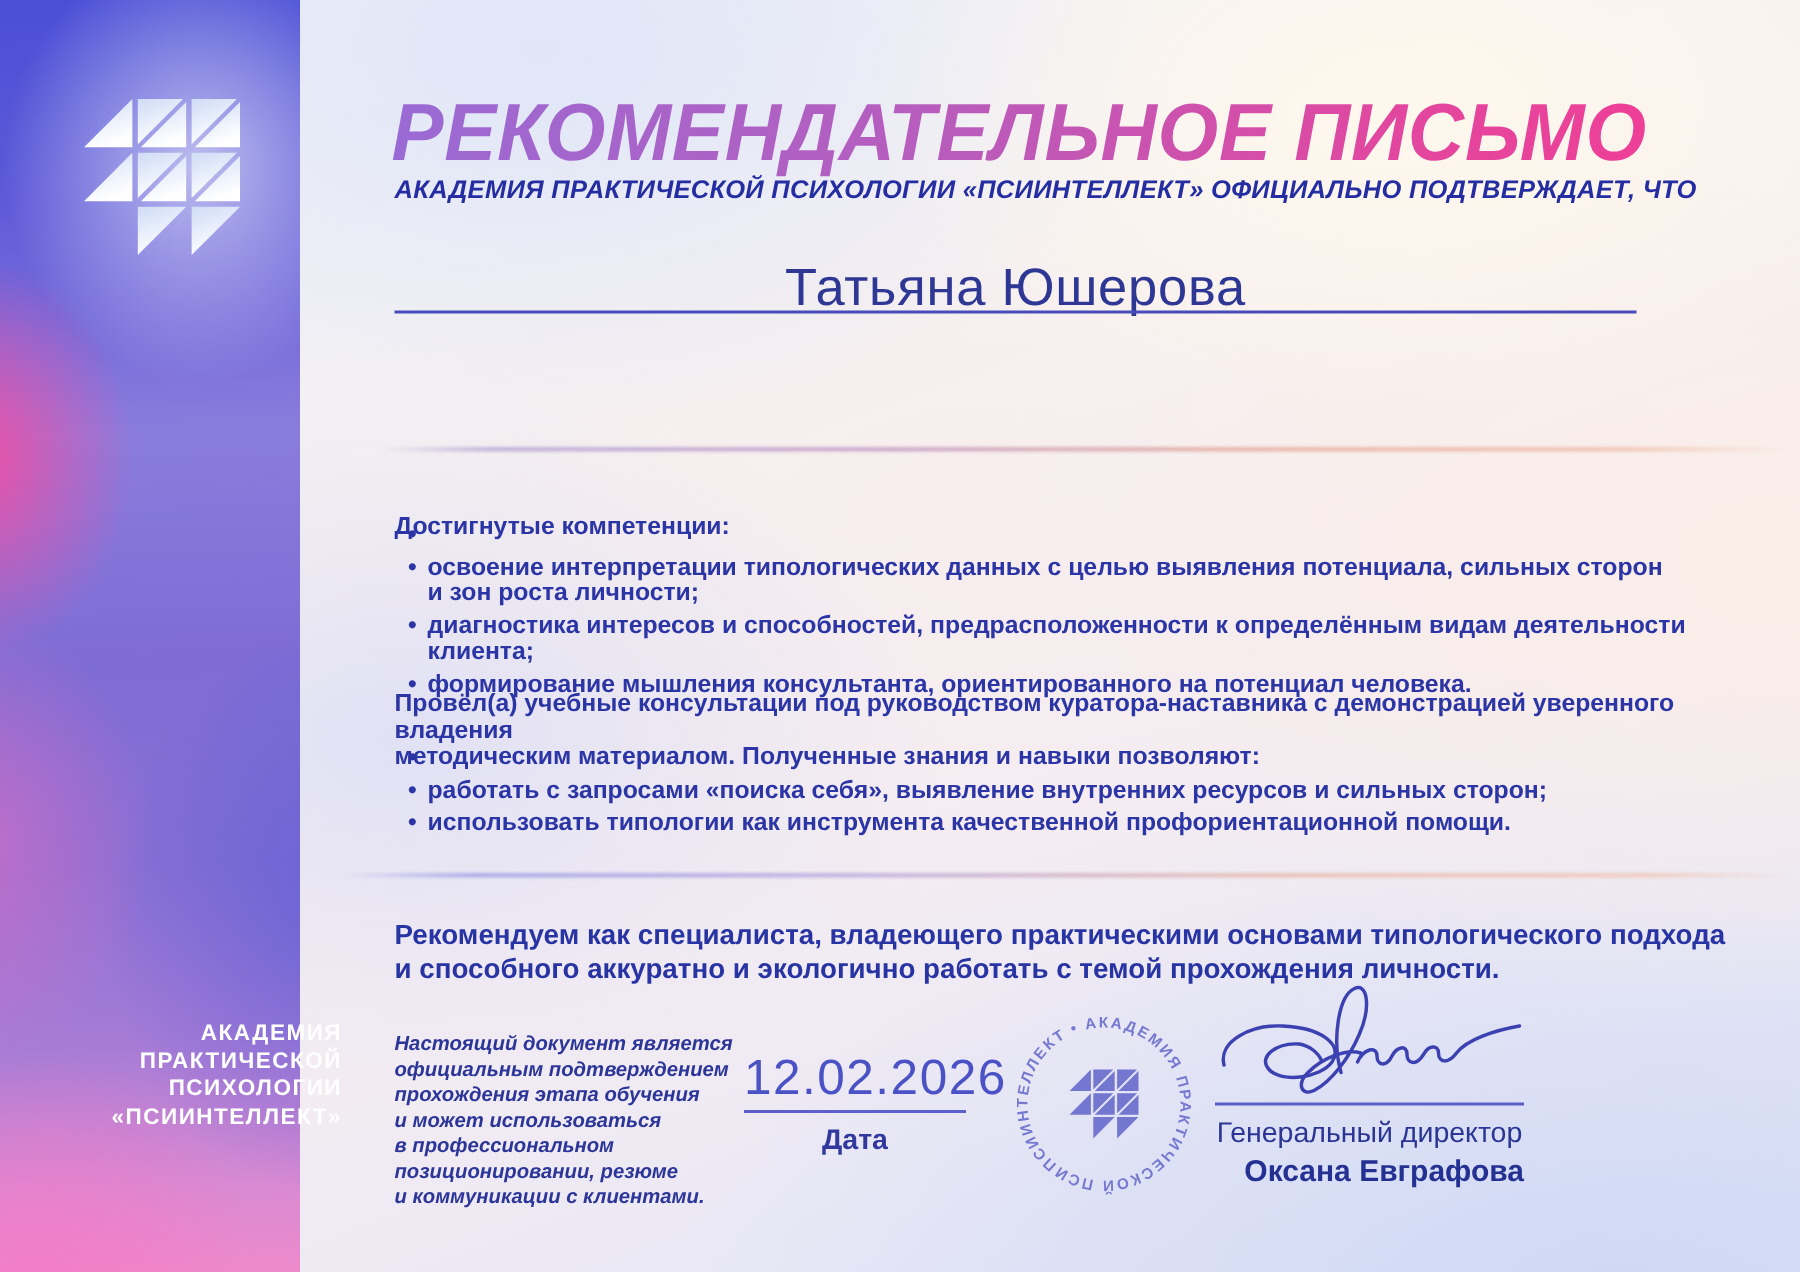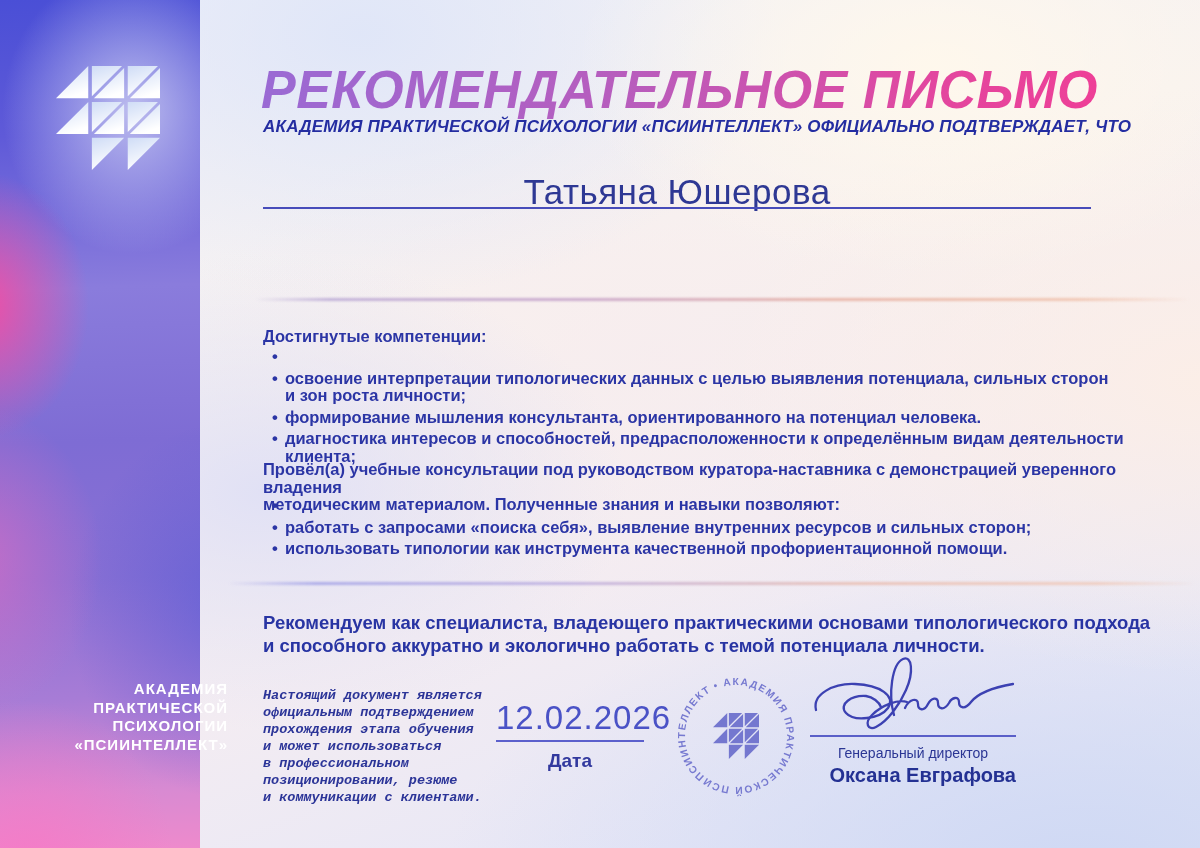--- a/index.html
+++ b/index.html
@@ -41,44 +41,44 @@
   .program{position:absolute;left:263px;top:223px;width:900px;font-size:17px;font-weight:bold;
     line-height:19.5px;color:#2b35a5;white-space:pre-line;}
   .xbold{-webkit-text-stroke:.45px #2b35a5;}
   
   .divider{position:absolute;height:3px;filter:blur(1.2px);border-radius:2px;}
   .div1{left:255px;top:298px;width:935px;
     background:linear-gradient(90deg,rgba(160,130,200,0) 0%,rgba(150,125,195,.5) 8%,rgba(170,120,180,.55) 35%,rgba(225,150,130,.6) 62%,rgba(235,170,140,.55) 88%,rgba(235,170,140,0) 100%);}
   .div2{left:228px;top:582px;width:967px;
     background:linear-gradient(90deg,rgba(130,130,225,0) 0%,rgba(130,130,225,.55) 9%,rgba(150,130,210,.5) 35%,rgba(230,165,140,.55) 65%,rgba(240,180,150,.5) 90%,rgba(240,180,150,0) 100%);}
   
-  .sec-heading{position:absolute;left:263px;top:327px;font-size:16.5px;font-weight:bold;color:#2b35a5;}
+  .sec-heading{position:absolute;left:263px;top:342px;font-size:16.5px;font-weight:bold;color:#2b35a5;}
   .list{position:absolute;left:263px;width:910px;color:#2b35a5;font-size:16.5px;font-weight:bold;line-height:17.5px;}
   .list1{top:348px;}
   .list2{top:497px;}
   .bullet{display:flex;margin-bottom:4px;}
   .dot{width:22px;flex:0 0 22px;text-align:left;padding-left:9px;box-sizing:border-box;}
   .dot::before{content:"\2022";}
   .bullet-text{white-space:pre-line;}
   .cons-intro{position:absolute;left:263px;top:461px;width:910px;font-size:16.5px;font-weight:bold;
     line-height:17.5px;color:#2b35a5;white-space:pre-line;}
   .recommend{position:absolute;left:263px;top:612px;width:920px;font-size:18.5px;font-weight:bold;
     line-height:22.5px;color:#2834a3;white-space:pre-line;}
   
   .note{position:absolute;left:263px;top:687px;width:230px;font-size:13.5px;font-weight:bold;
-    font-style:italic;line-height:17px;color:#2c3598;white-space:pre-line;font-family:Liberation Mono, monospace;}
+    font-style:italic;line-height:17px;color:#2c3598;white-space:pre-line;}
   .datebox{position:absolute;left:496px;top:699px;width:148px;text-align:center;}
   .date-value{font-size:33px;font-weight:normal;letter-spacing:1px;color:#4a52c6;}
   .date-rule{margin-top:3px;height:2px;background:#5c60cc;}
   .date-label{margin-top:8px;font-size:19px;font-weight:bold;color:#32399e;}
   .stamp{position:absolute;left:674px;top:674px;width:124px;height:124px;}
   .sig{position:absolute;left:810px;top:652px;width:206px;}
   .sig svg{display:block;}
   .sig-rule{height:2px;background:#5a5fc8;margin-top:1px;}
-  .dir-title{margin-top:8px;text-align:center;font-size:14px;color:#2b3694;}
+  .dir-title{margin-top:8px;text-align:center;font-size:19px;color:#2b3694;}
   .dir-name{margin-top:3px;text-align:right;font-size:20px;font-weight:bold;color:#243193;}
 </style>
 </head>
 <body>
 
 <div class="page">
 
   <div class="band"></div>
 
   <svg class="logo" viewBox="0 0 100 100">
@@ -124,25 +124,25 @@
     <div class="bullet">
         <span class="dot"></span>
       </div>
     <div class="bullet">
         <span class="dot"></span>
         <span class="bullet-text">освоение интерпретации типологических данных с целью выявления потенциала, сильных сторон
 и зон роста личности;</span>
       </div>
     <div class="bullet">
         <span class="dot"></span>
+        <span class="bullet-text">диагностика интересов и способностей, предрасположенности к определённым видам деятельности клиента;</span>
+      </div>
+    <div class="bullet">
+        <span class="dot"></span>
         <span class="bullet-text">формирование мышления консультанта, ориентированного на потенциал человека.</span>
-      </div>
-    <div class="bullet">
-        <span class="dot"></span>
-        <span class="bullet-text">диагностика интересов и способностей, предрасположенности к определённым видам деятельности клиента;</span>
       </div>
   </div>
 
   <div class="cons-intro">Провёл(а) учебные консультации под руководством куратора-наставника с демонстрацией уверенного владения
 методическим материалом. Полученные знания и навыки позволяют:</div>
   <div class="list list2">
     <div class="bullet">
         <span class="dot"></span>
       </div>
     <div class="bullet">
@@ -151,21 +151,21 @@
       </div>
     <div class="bullet">
         <span class="dot"></span>
         <span class="bullet-text">использовать типологии как инструмента качественной профориентационной помощи.</span>
       </div>
   </div>
 
   <div class="divider div2"></div>
 
   <div class="recommend">Рекомендуем как специалиста, владеющего практическими основами типологического подхода
-и способного аккуратно и экологично работать с темой потенциала личности.</div>
+и способного аккуратно и экологично работать с темой прохождения личности.</div>
 
   <div class="note">Настоящий документ является
 официальным подтверждением
 прохождения этапа обучения
 и может использоваться
 в профессиональном
 позиционировании, резюме
 и коммуникации с клиентами.</div>
 
   <div class="datebox">

